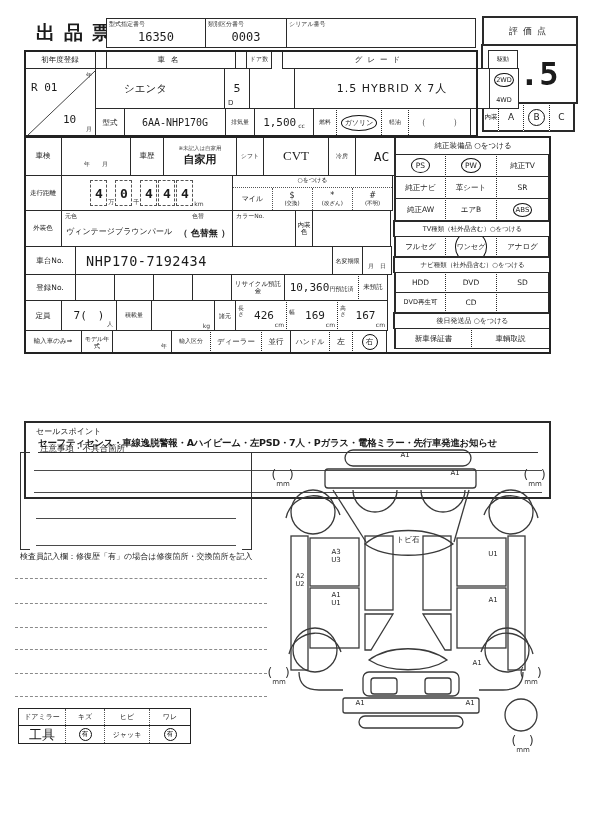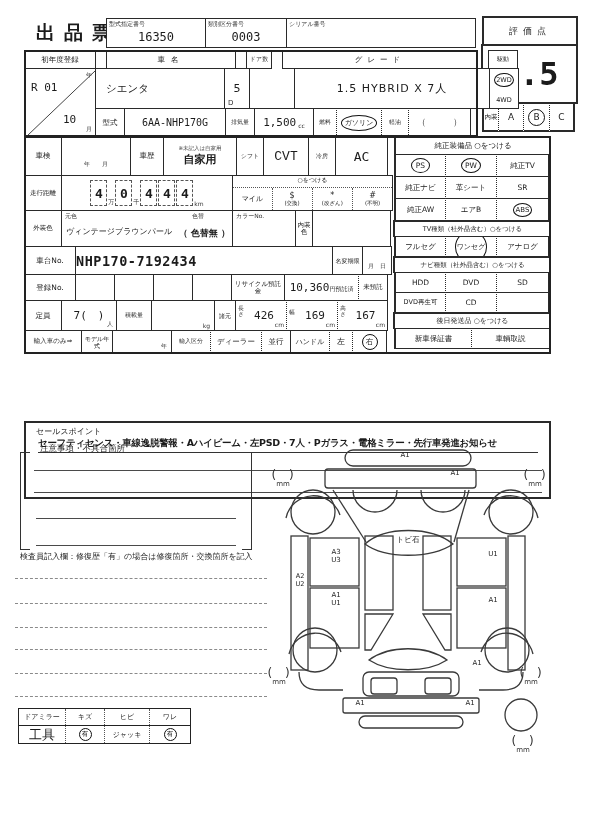--- a/index.html
+++ b/index.html
@@ -69,21 +69,21 @@
   <svg width="72" height="69" viewBox="0 0 72 69" style="left:0;top:0;">
       <line x1="2" y1="67" x2="70" y2="2" stroke="#444" stroke-width="1"></line>
     </svg>
   <span class="abs" style="left:6px;top:12px;font-size:11px;font-family:'DejaVu Sans Mono',monospace;">R 01</span>
   <span class="abs lbl6" style="right:3px;top:2px;">年</span>
   <span class="abs" style="left:38px;top:44px;font-size:11px;font-family:'DejaVu Sans Mono',monospace;">10</span>
   <span class="abs lbl6" style="right:3px;bottom:2px;">月</span>
 </div>
 
 <div class="row" style="left:95px;top:68px;height:41px;">
-  <div class="c" style="width:130px;justify-content:flex-start;padding-left:10px;font-size:10.5px;">シエンタ</div>
+  <div class="c" style="width:130px;justify-content:flex-start;padding-left:28px;font-size:10.5px;">シエンタ</div>
   <div class="c" style="width:26px;">
     <span style="font-size:11px;">5</span>
     <span class="corner" style="left:3px;bottom:1px;font-size:7px;">D</span>
   </div>
   <div class="c" style="width:196px;font-size:11px;letter-spacing:1px;margin-left:44px;">1.5 HYBRID X 7人</div>
   <div class="c col" style="width:30px;justify-content:space-around;">
     <span class="circ" style="font-size:6.5px;padding:2px 1px;">2WD</span>
     <span style="font-size:6.5px;">4WD</span>
   </div>
 </div>
@@ -108,21 +108,21 @@
   <div class="c lbl" style="width:38px;">車検</div>
   <div class="c" style="width:70px;">
     <span class="lbl6" style="margin-top:16px;">年　　月</span>
   </div>
   <div class="c lbl" style="width:34px;">車歴</div>
   <div class="c col" style="width:74px;">
     <span style="font-size:5.5px;color:#444;">※未記入は自家用</span>
     <span style="font-size:11px;font-weight:bold;">自家用</span>
   </div>
   <div class="c lbl6" style="width:28px;">シフト</div>
-  <div class="c" style="width:46px;font-size:13px;font-family:Liberation Mono, monospace;">CVT</div>
+  <div class="c" style="width:66px;font-size:13px;font-family:Liberation Serif, serif;">CVT</div>
   <div class="c lbl6" style="width:28px;">冷房</div>
   <div class="c" style="width:53px;font-size:13px;font-family:'DejaVu Sans Mono',monospace;">AC</div>
 </div>
 
 <div class="row" style="left:24px;top:175px;height:36px;">
   <div class="c stack" style="width:38px;">走行距離</div>
   <div class="c" style="width:172px;gap:1px;">
     <span style="border:1px dashed #555;width:15px;height:24px;display:inline-flex;align-items:center;justify-content:center;font-size:13px;font-weight:bold;" class="mono">4</span>
     <span class="lbl6" style="align-self:flex-end;margin-bottom:3px;">万</span>
     <span style="border:1px dashed #555;width:15px;height:24px;display:inline-flex;align-items:center;justify-content:center;font-size:13px;font-weight:bold;" class="mono">0</span>
@@ -162,21 +162,21 @@
   </div>
   <div class="c" style="width:64px;">
     <span class="corner" style="left:3px;top:1px;">カラーNo.</span>
   </div>
   <div class="c stack" style="width:18px;">内装色</div>
   <div class="c" style="width:79px;"></div>
 </div>
 
 <div class="row" style="left:24px;top:246px;height:29px;">
   <div class="c lbl" style="width:52px;">車台No.</div>
-  <div class="c mono" style="width:258px;justify-content:flex-start;padding-left:0;font-size:13.5px;font-weight:bold;letter-spacing:0.5px;">NHP170-7192434</div>
+  <div class="c mono" style="width:258px;justify-content:flex-start;padding-left:10px;font-size:13.5px;font-weight:normal;letter-spacing:0.5px;">NHP170-7192434</div>
   <div class="c stack" style="width:31px;font-size:6px;">名変期限</div>
   <div class="c" style="width:30px;">
     <span class="lbl6" style="margin-top:12px;">月　日</span>
   </div>
 </div>
 
 <div class="row" style="left:24px;top:274px;height:27px;">
   <div class="c lbl" style="width:52px;">登録No.</div>
   <div class="c" style="width:40px;"></div>
   <div class="c" style="width:40px;"></div>

